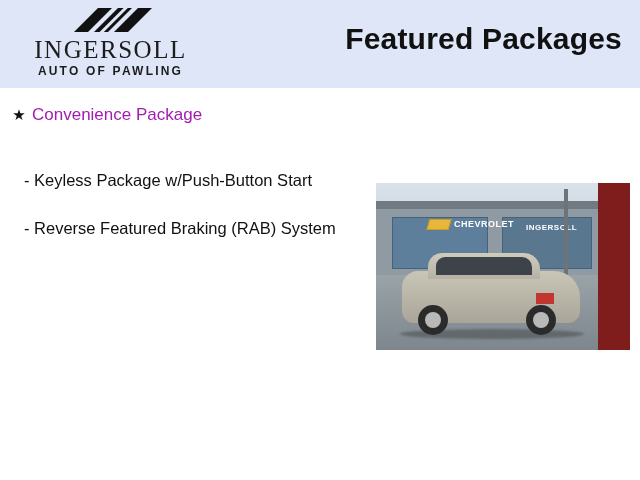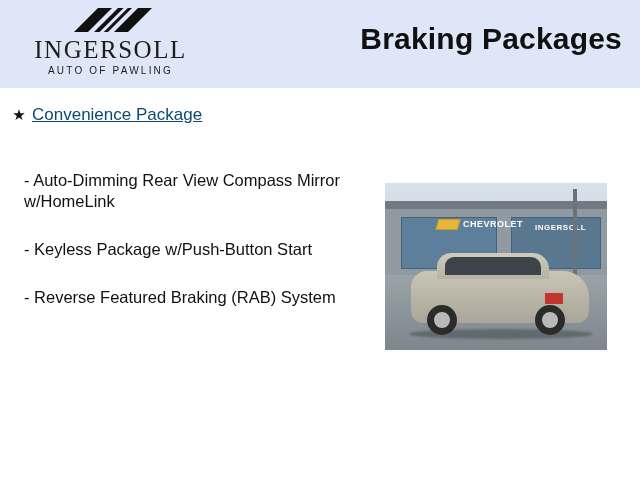--- a/index.html
+++ b/index.html
@@ -44,25 +44,25 @@
   .logo-name {
     font-family: "Liberation Serif", serif;
     font-size: 25px;
     letter-spacing: 1.5px;
     color: #1c1c1c;
     line-height: 28px;
     font-weight: 400;
   }
   .logo-sub {
     font-family: "Liberation Sans", sans-serif;
-    font-size: 10px;
+    font-size: 12px;
     letter-spacing: 2.2px;
     color: #1c1c1c;
     line-height: 14px;
-    font-weight: 400;
+    font-weight: 700;
   }
   .header-title {
     position: absolute;
     right: 18px;
     top: 22px;
     font-size: 30px;
     font-weight: bold;
     color: #111111;
     letter-spacing: 0.2px;
   }
@@ -86,45 +86,44 @@
   }
   .bullet-star {
     font-size: 15px;
     color: #111111;
     line-height: 22px;
     width: 18px;
     text-align: center;
   }
   .bullet-text {
     font-size: 17px;
-    color: #0c4a6e;
+    color: #a21caf;
     line-height: 22px;
     margin-left: 4px;
-    text-decoration: underline;
   }
 
   .sub-list {
     position: absolute;
     left: 24px;
     top: 82px;
     width: 345px;
   }
   .sub-item {
     font-size: 16.5px;
     color: #111111;
     line-height: 21px;
     margin-bottom: 27px;
   }
 
   
   .photo {
     position: absolute;
-    left: 385px;
+    left: 376px;
     top: 95px;
-    width: 222px;
+    width: 254px;
     height: 167px;
     overflow: hidden;
     background: #7f1d1d;
     border: 0;
   }
   .sky {
     position: absolute;
     left: 0; top: 0;
     width: 222px; height: 100px;
     background: linear-gradient(#d9e2ea, #c4ccd3);
@@ -261,32 +260,31 @@
           <path d="M46 26 L70 2 L84 2 L60 26 Z"></path>
         </g>
         <g fill="#dfe6f7">
           <rect x="18" y="10" width="60" height="3" transform="rotate(-45 48 11)"></rect>
         </g>
       </svg>
     </div>
     <div class="logo-name">INGERSOLL</div>
     <div class="logo-sub">AUTO OF PAWLING</div>
   </div>
-  <div class="header-title">Braking Packages</div>
+  <div class="header-title">Featured Packages</div>
 </div>
 
 <div class="content">
 
   <div class="bullet-row">
     <span class="bullet-star">★</span>
     <span class="bullet-text">Convenience Package</span>
   </div>
 
   <div class="sub-list">
-    <div class="sub-item">- Auto-Dimming Rear View Compass Mirror w/HomeLink</div>
     <div class="sub-item">- Keyless Package w/Push-Button Start</div>
     <div class="sub-item">- Reverse Featured Braking (RAB) System</div>
   </div>
 
   <div class="photo">
     <div class="sky"></div>
     <div class="building"></div>
     <div class="bldg-roof"></div>
     <div class="bldg-glass"></div>
     <div class="bldg-glass2"></div>

